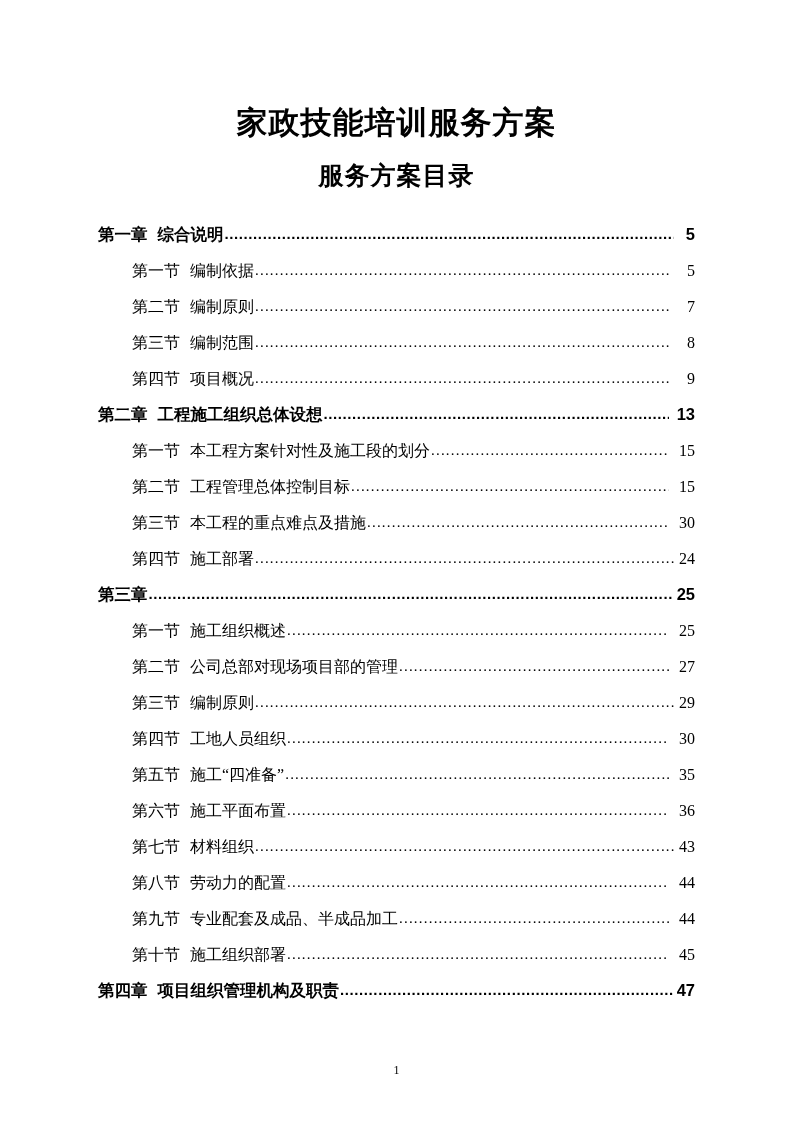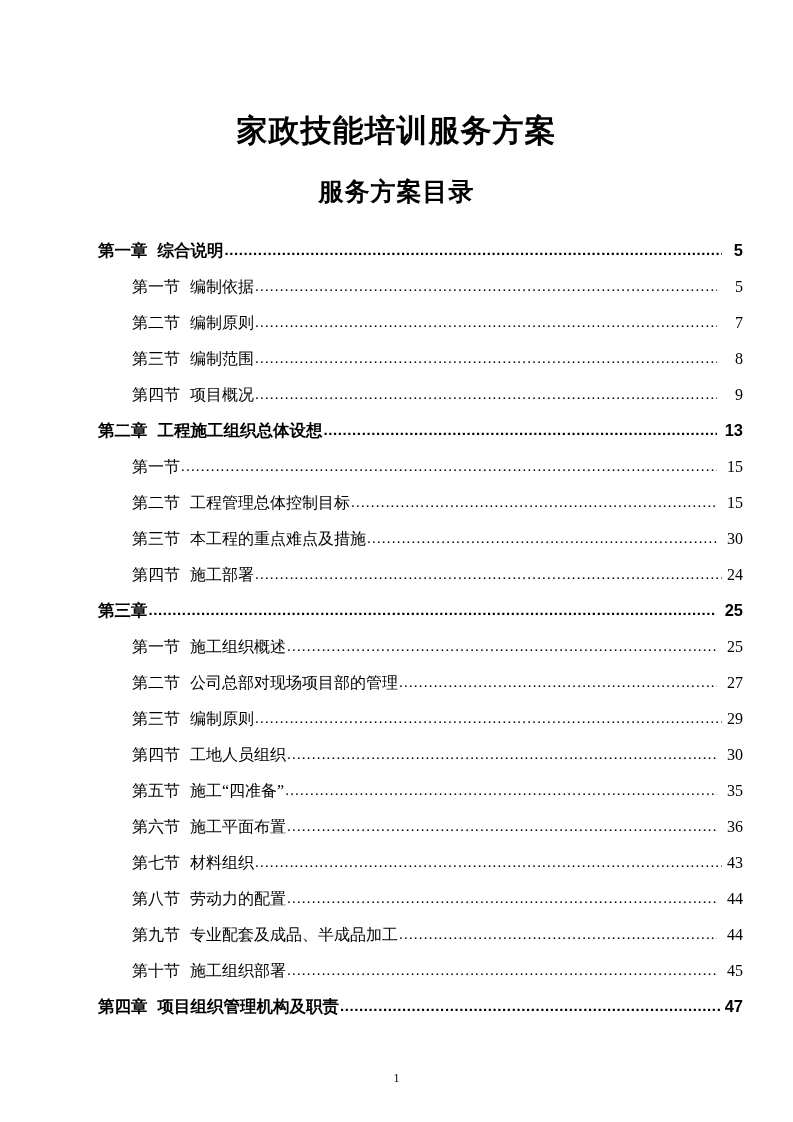--- a/index.html
+++ b/index.html
@@ -21,37 +21,37 @@
     height: 1122px;
     box-sizing: border-box;
     padding: 0;
   }
   .doc-title {
     text-align: center;
     font-family: "Liberation Sans", "DejaVu Sans", sans-serif;
     font-weight: bold;
     font-size: 31px;
     letter-spacing: 1px;
-    margin: 16px;
+    margin: 8px;
     padding-top: 96px;
     line-height: 1.25;
   }
   .doc-subtitle {
     text-align: center;
     font-family: "Liberation Sans", "DejaVu Sans", sans-serif;
     font-weight: bold;
     font-size: 25px;
     letter-spacing: 1px;
     margin: 4px;
     padding-top: 9px;
     line-height: 1.25;
   }
   .toc {
     margin: 0;
-    padding: 22px 50px 0 98px;
+    padding: 22px 98px 0 98px;
     list-style: none;
   }
   .toc-entry {
     display: flex;
     align-items: baseline;
     width: 100%;
     box-sizing: border-box;
     white-space: nowrap;
   }
   .toc-entry.level-1 {
@@ -147,20 +147,21 @@
         <span class="toc-page gap">9</span>
       </div>
       <div class="toc-entry level-1">
         <span class="toc-num">第二章</span>
         <span class="toc-label">工程施工组织总体设想</span>
         <span class="toc-dots">.......................................................................................................................</span>
         <span class="toc-page gap">13</span>
       </div>
       <div class="toc-entry level-2">
         <span class="toc-num">第一节</span>
+        <span class="toc-label">本工程方案针对性及施工段的划分</span>
         <span class="toc-dots">.......................................................................................................................</span>
         <span class="toc-page gap">15</span>
       </div>
       <div class="toc-entry level-2">
         <span class="toc-num">第二节</span>
         <span class="toc-label">工程管理总体控制目标</span>
         <span class="toc-dots">.......................................................................................................................</span>
         <span class="toc-page gap">15</span>
       </div>
       <div class="toc-entry level-2">

